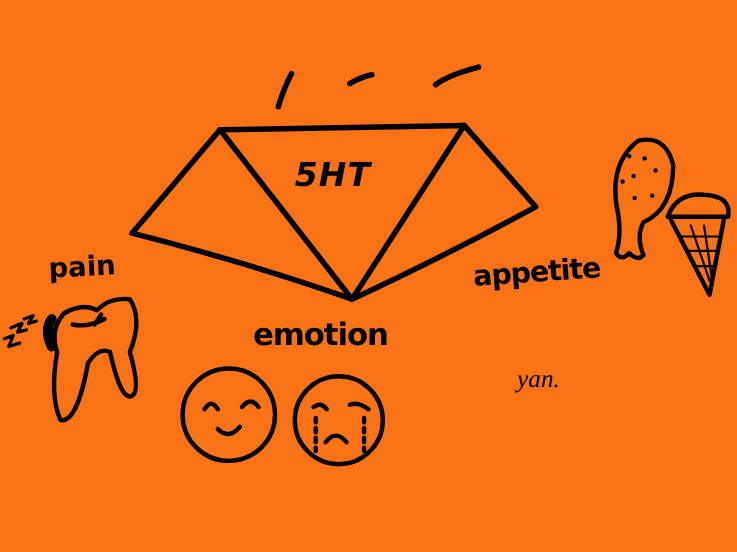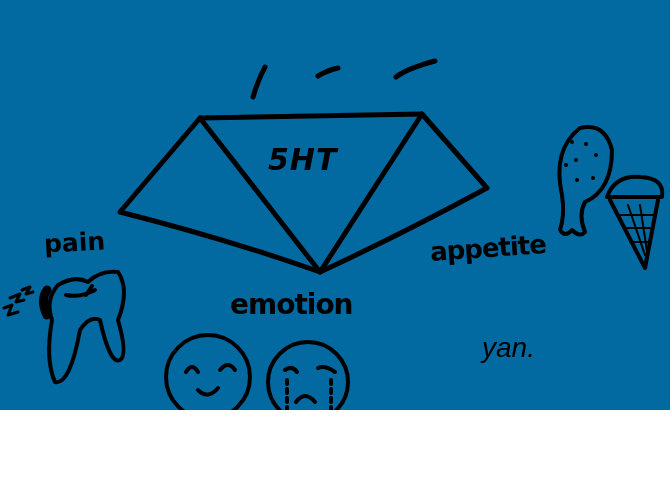--- a/index.html
+++ b/index.html
@@ -1,24 +1,24 @@
 <!DOCTYPE html>
 <html><head>
 <meta charset="utf-8">
 <style>
   html, body { margin:0; padding:0; background:#ffffff; }
-  #canvas { position:relative; width:670px; height:410px; background:#0369a1; overflow:hidden; }
+  #canvas { position:relative; width:670px; height:502px; background:#f97316; overflow:hidden; }
   svg { position:absolute; left:0; top:0; }
   .label { position:absolute; color:#000; white-space:nowrap; }
   .hand { font-family:"DejaVu Sans", sans-serif; font-weight:bold; }
   #lbl-5ht { left:268px; top:142px; font-size:30px; font-style:italic; letter-spacing:1px; }
   #lbl-pain { left:44px; top:228px; font-size:25px; transform:rotate(-3deg); }
   #lbl-appetite { left:430px; top:233px; font-size:26px; transform:rotate(-4deg); letter-spacing:-1px; }
   #lbl-emotion { left:230px; top:288px; font-size:28px; letter-spacing:-1px; }
-  #lbl-sign { left:482px; top:332px; font-size:28px; font-family:Liberation Sans, sans-serif; font-style:italic; }
+  #lbl-sign { left:470px; top:332px; font-size:23px; font-family:Liberation Serif, serif; font-style:italic; }
 </style>
 </head>
 <body>
 
 <div id="canvas">
   <svg width="670" height="502" viewBox="0 0 670 502" fill="none" stroke="#000" stroke-linecap="round" stroke-linejoin="round">
 
     <g stroke-width="5">
       <path d="M265 67 Q258 80 253 97"></path>
       <path d="M318 76 Q328 70 338 68"></path>

